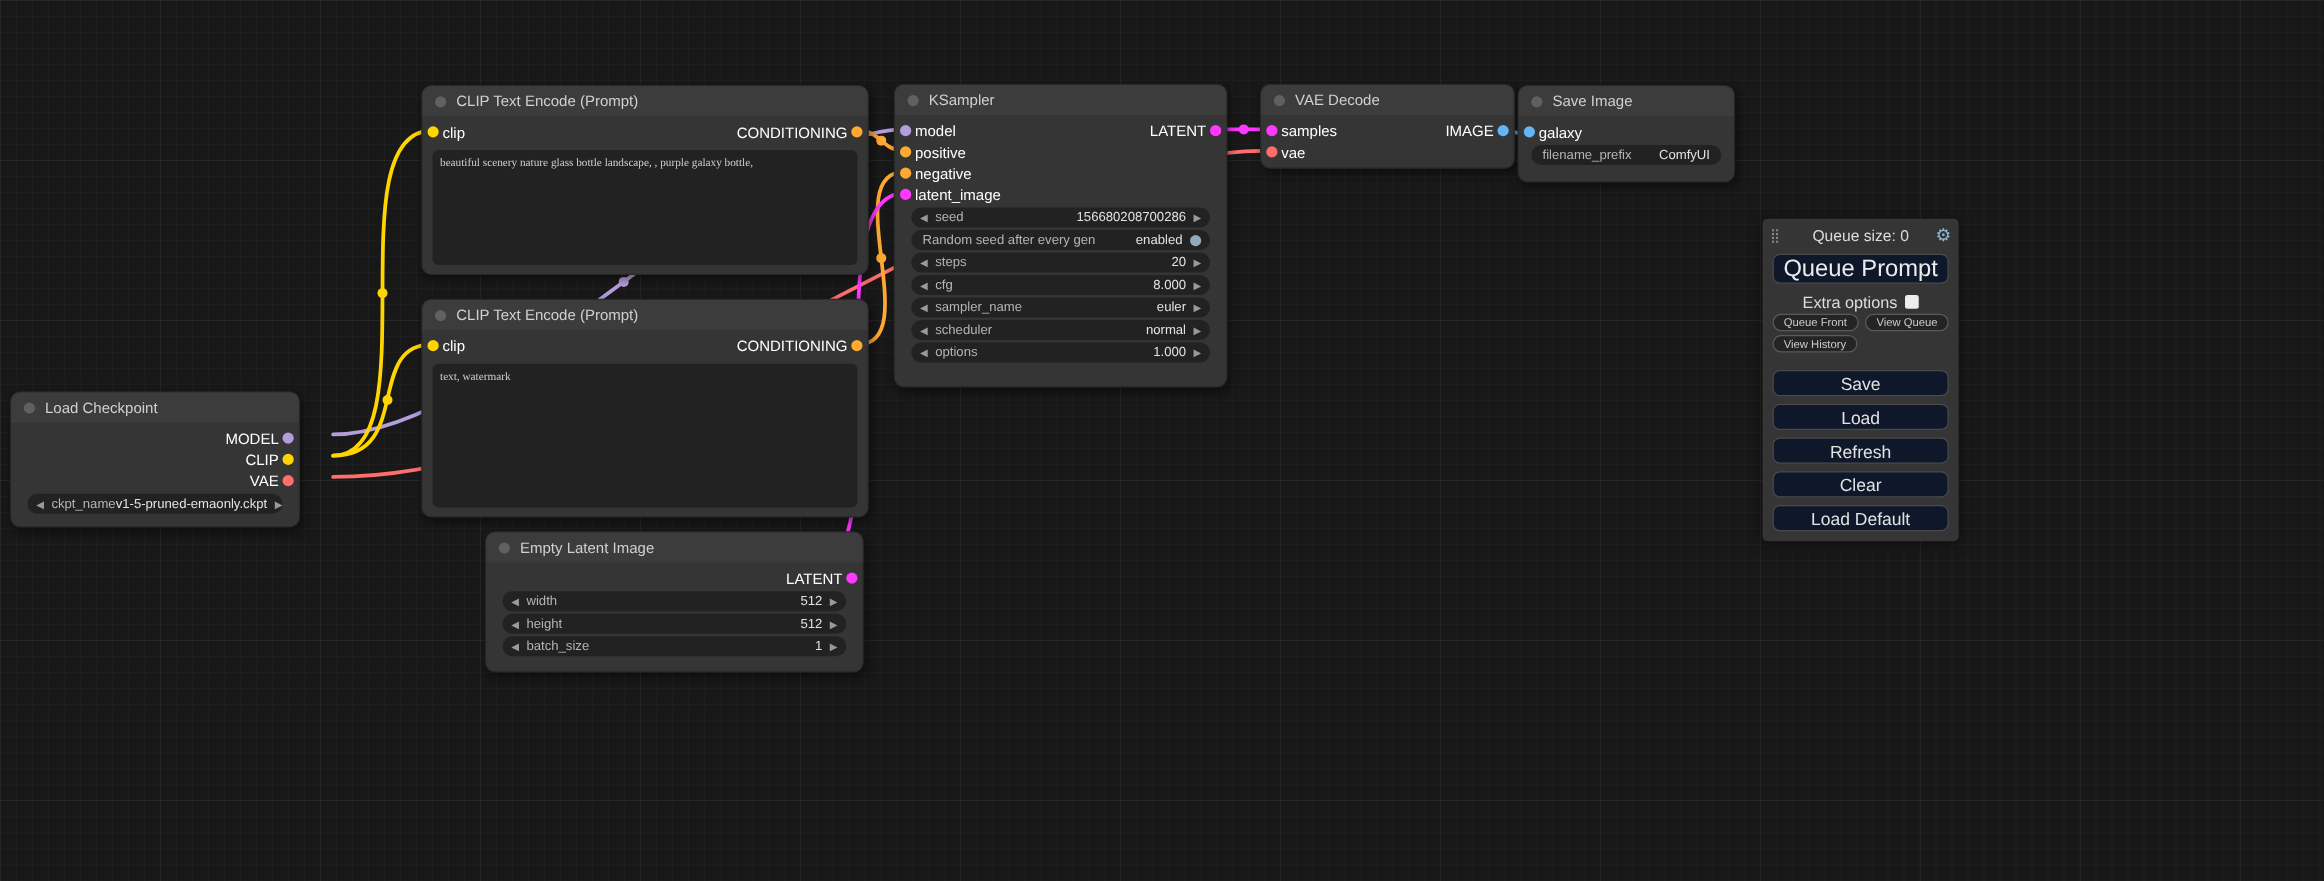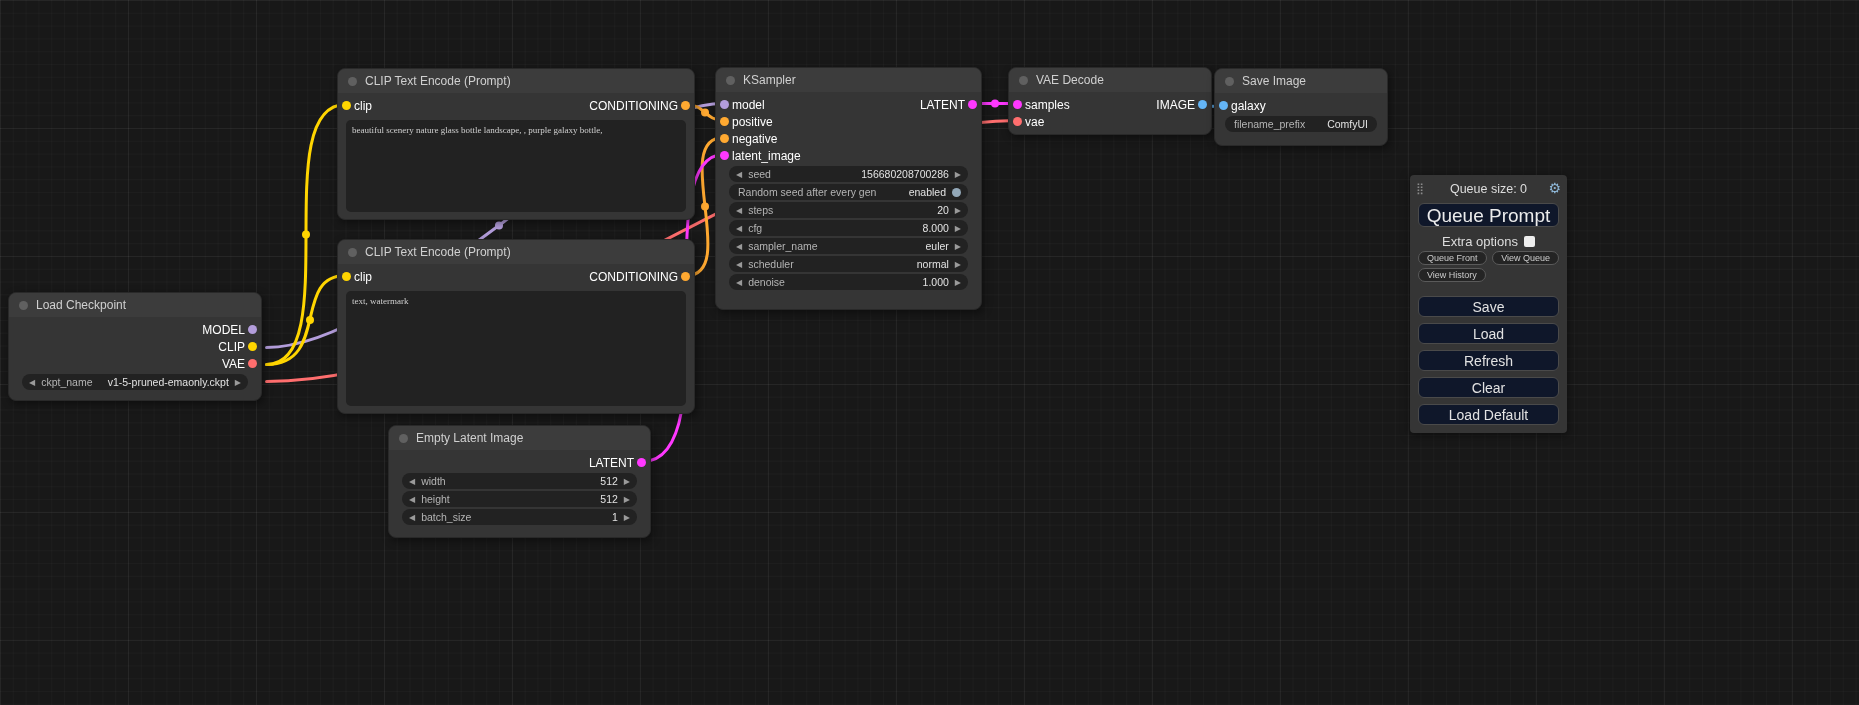--- a/index.html
+++ b/index.html
@@ -81,21 +81,21 @@
     <circle cx="306" cy="234.5" r="4" fill="#FFD500"></circle>
     <circle cx="310" cy="320" r="4" fill="#FFD500"></circle>
     <circle cx="644" cy="251" r="4" fill="#FF6E6E"></circle>
     <circle cx="705" cy="112.5" r="4" fill="#FFA931"></circle>
     <circle cx="705" cy="206.5" r="4" fill="#FFA931"></circle>
     <circle cx="686" cy="308" r="4" fill="#FF38FF"></circle>
     <circle cx="995" cy="103.5" r="4" fill="#FF38FF"></circle>
     <circle cx="1199" cy="105" r="4" fill="#64B5F6"></circle>
   </svg>
 
-  <div class="node" style="left:8px;top:292px;width:254px;height:109px;">
+  <div class="node" style="left:8px;top:313px;width:232px;height:109px;">
     <div class="node-title">
       <span class="title-dot"></span>
       <span>Load Checkpoint</span>
     </div>
     <div class="rows">
       <div class="port-row out-only">
         <span>MODEL</span>
         <span class="socket out s-model"></span>
       </div>
       <div class="port-row out-only">
@@ -140,21 +140,21 @@
       <div class="port-row both">
         <span class="socket in s-clip"></span>
         <span>clip</span>
         <span>CONDITIONING</span>
         <span class="socket out s-cond"></span>
       </div>
     </div>
     <div class="prompt" style="height:115px;">text, watermark</div>
   </div>
 
-  <div class="node" style="left:388px;top:425px;width:263px;height:113px;">
+  <div class="node" style="left:388px;top:425px;width:303px;height:113px;">
     <div class="node-title">
       <span class="title-dot"></span>
       <span>Empty Latent Image</span>
     </div>
     <div class="rows">
       <div class="port-row out-only">
         <span>LATENT</span>
         <span class="socket out s-latent"></span>
       </div>
     </div>
@@ -233,21 +233,21 @@
       <span class="arrow">▶</span>
     </div>
     <div class="widget">
       <span class="arrow">◀</span>
       <span class="wlabel">scheduler</span>
       <span class="wvalue">normal</span>
       <span class="arrow">▶</span>
     </div>
     <div class="widget">
       <span class="arrow">◀</span>
-      <span class="wlabel">denoise</span>
+      <span class="wlabel">options</span>
       <span class="wvalue">1.000</span>
       <span class="arrow">▶</span>
     </div>
   </div>
 
   <div class="node" style="left:1008px;top:67px;width:204px;height:68px;">
     <div class="node-title">
       <span class="title-dot"></span>
       <span>VAE Decode</span>
     </div>

